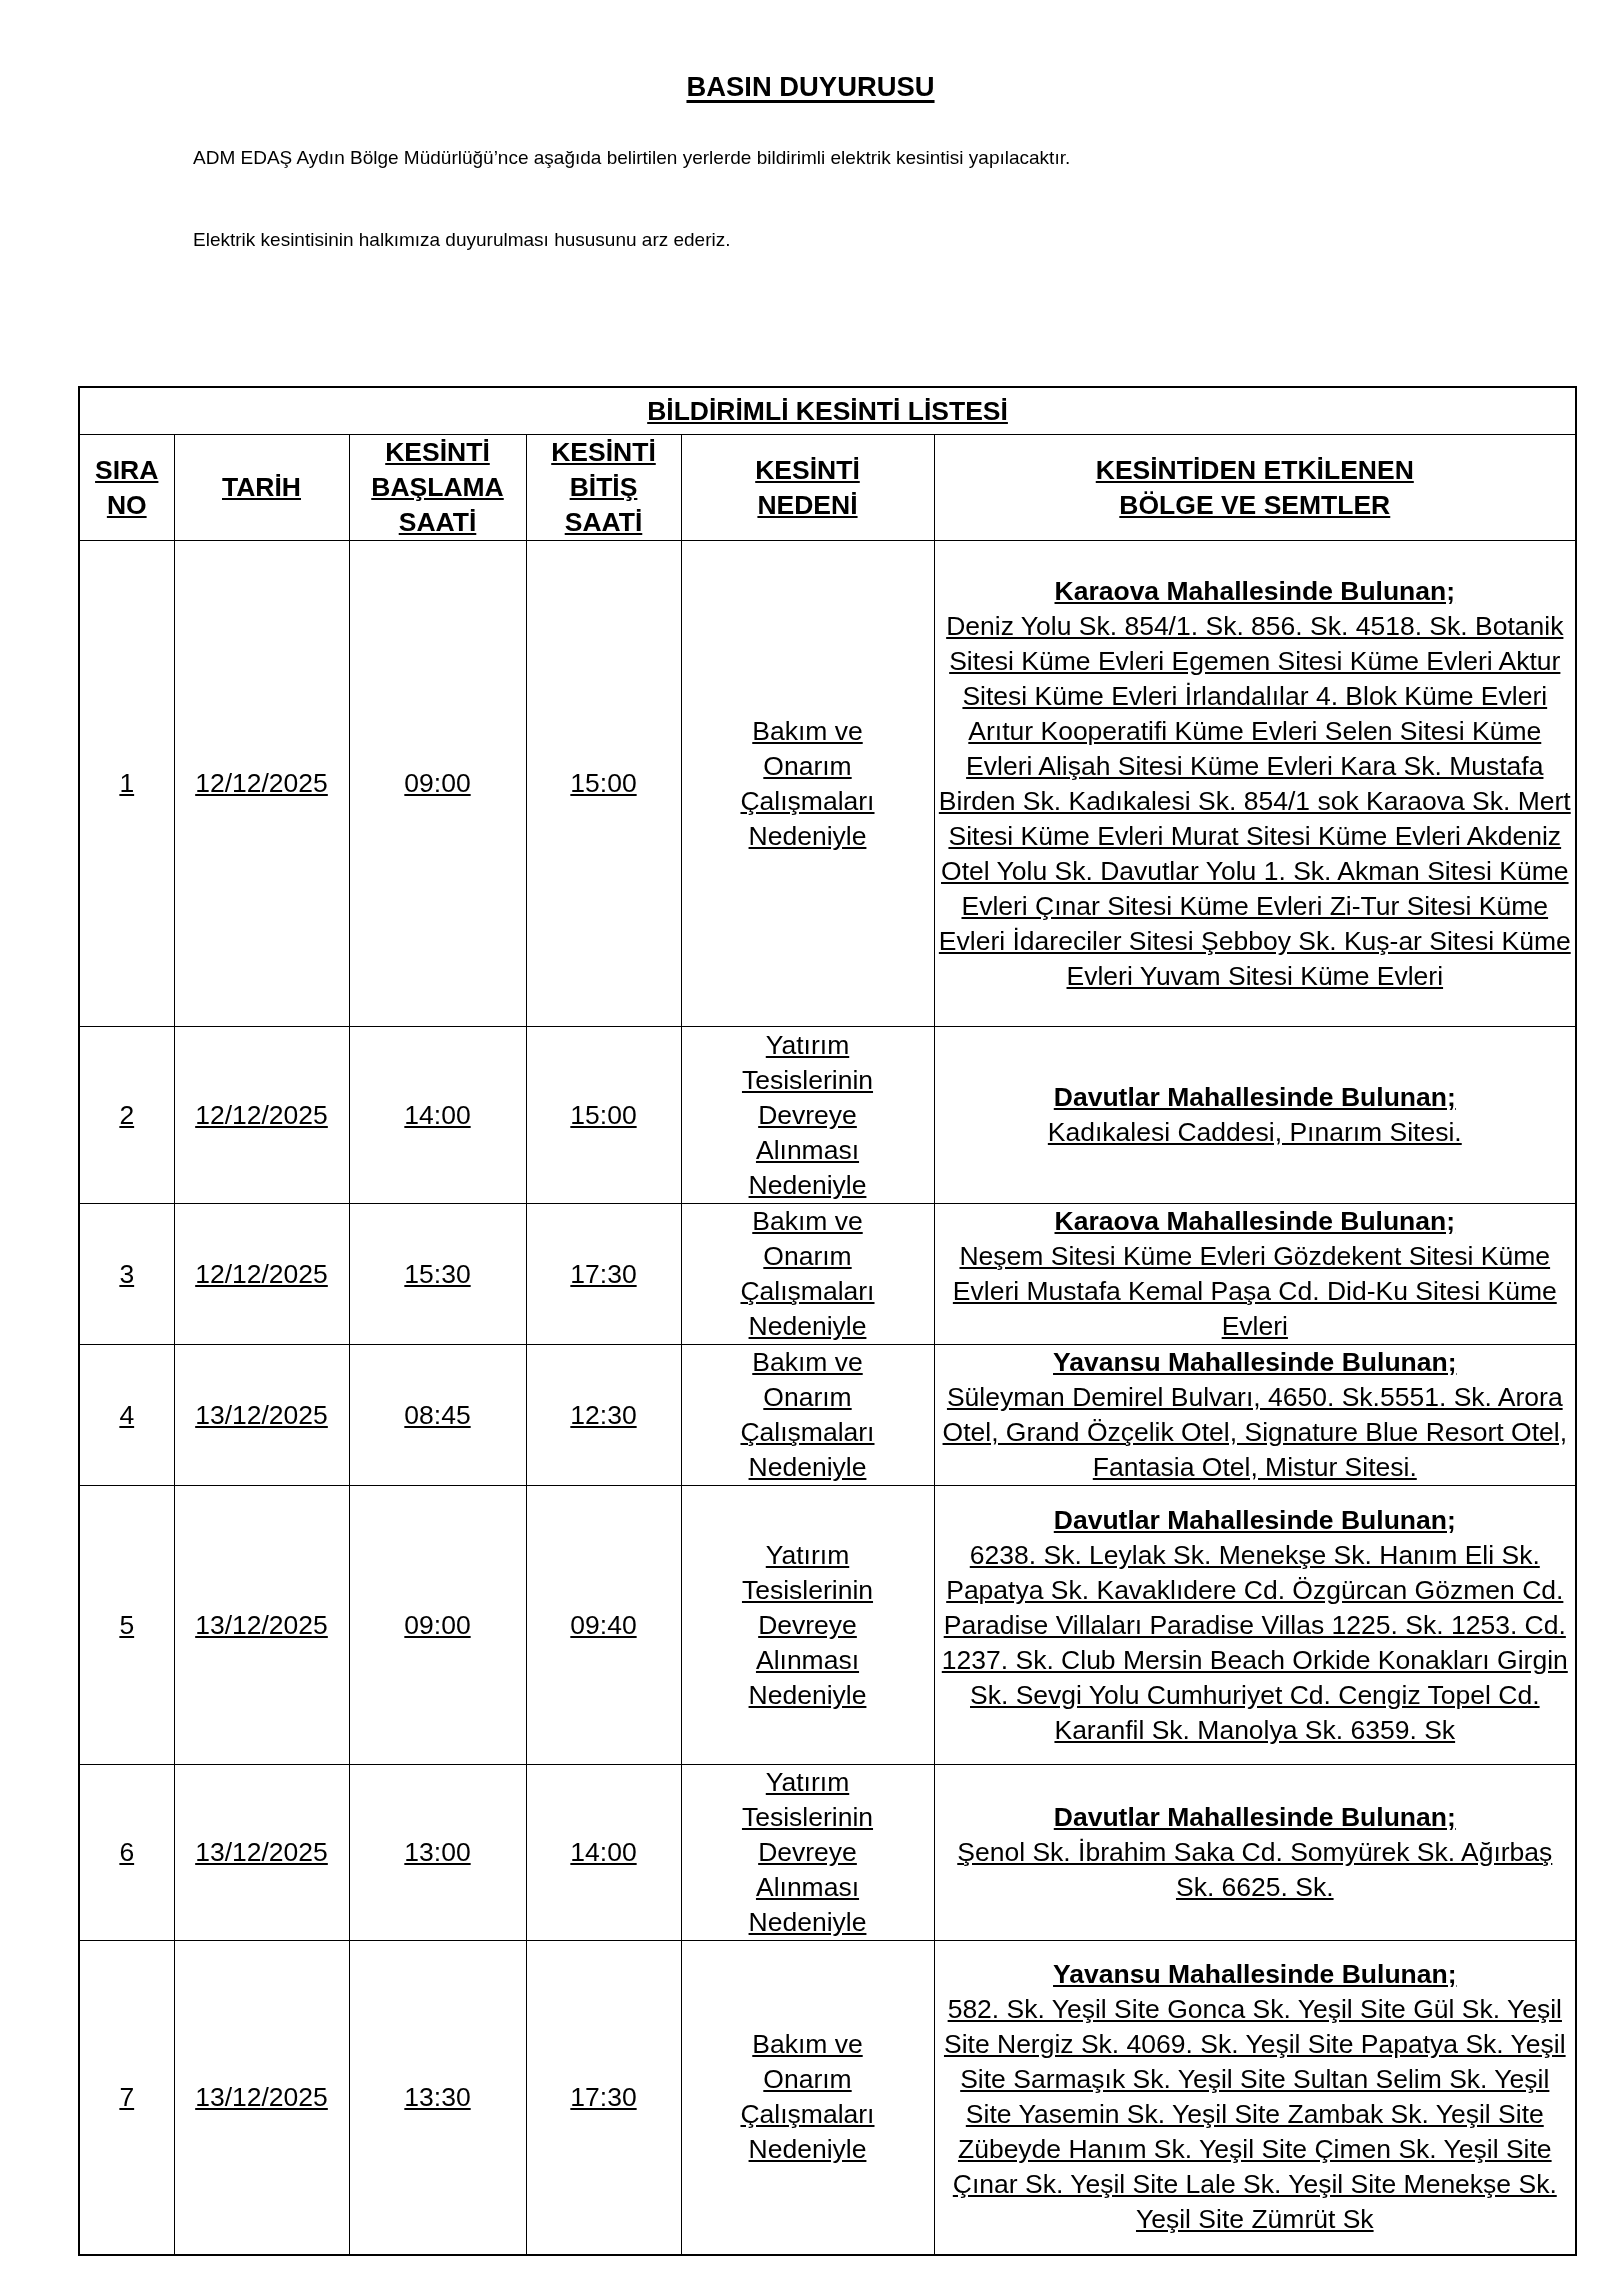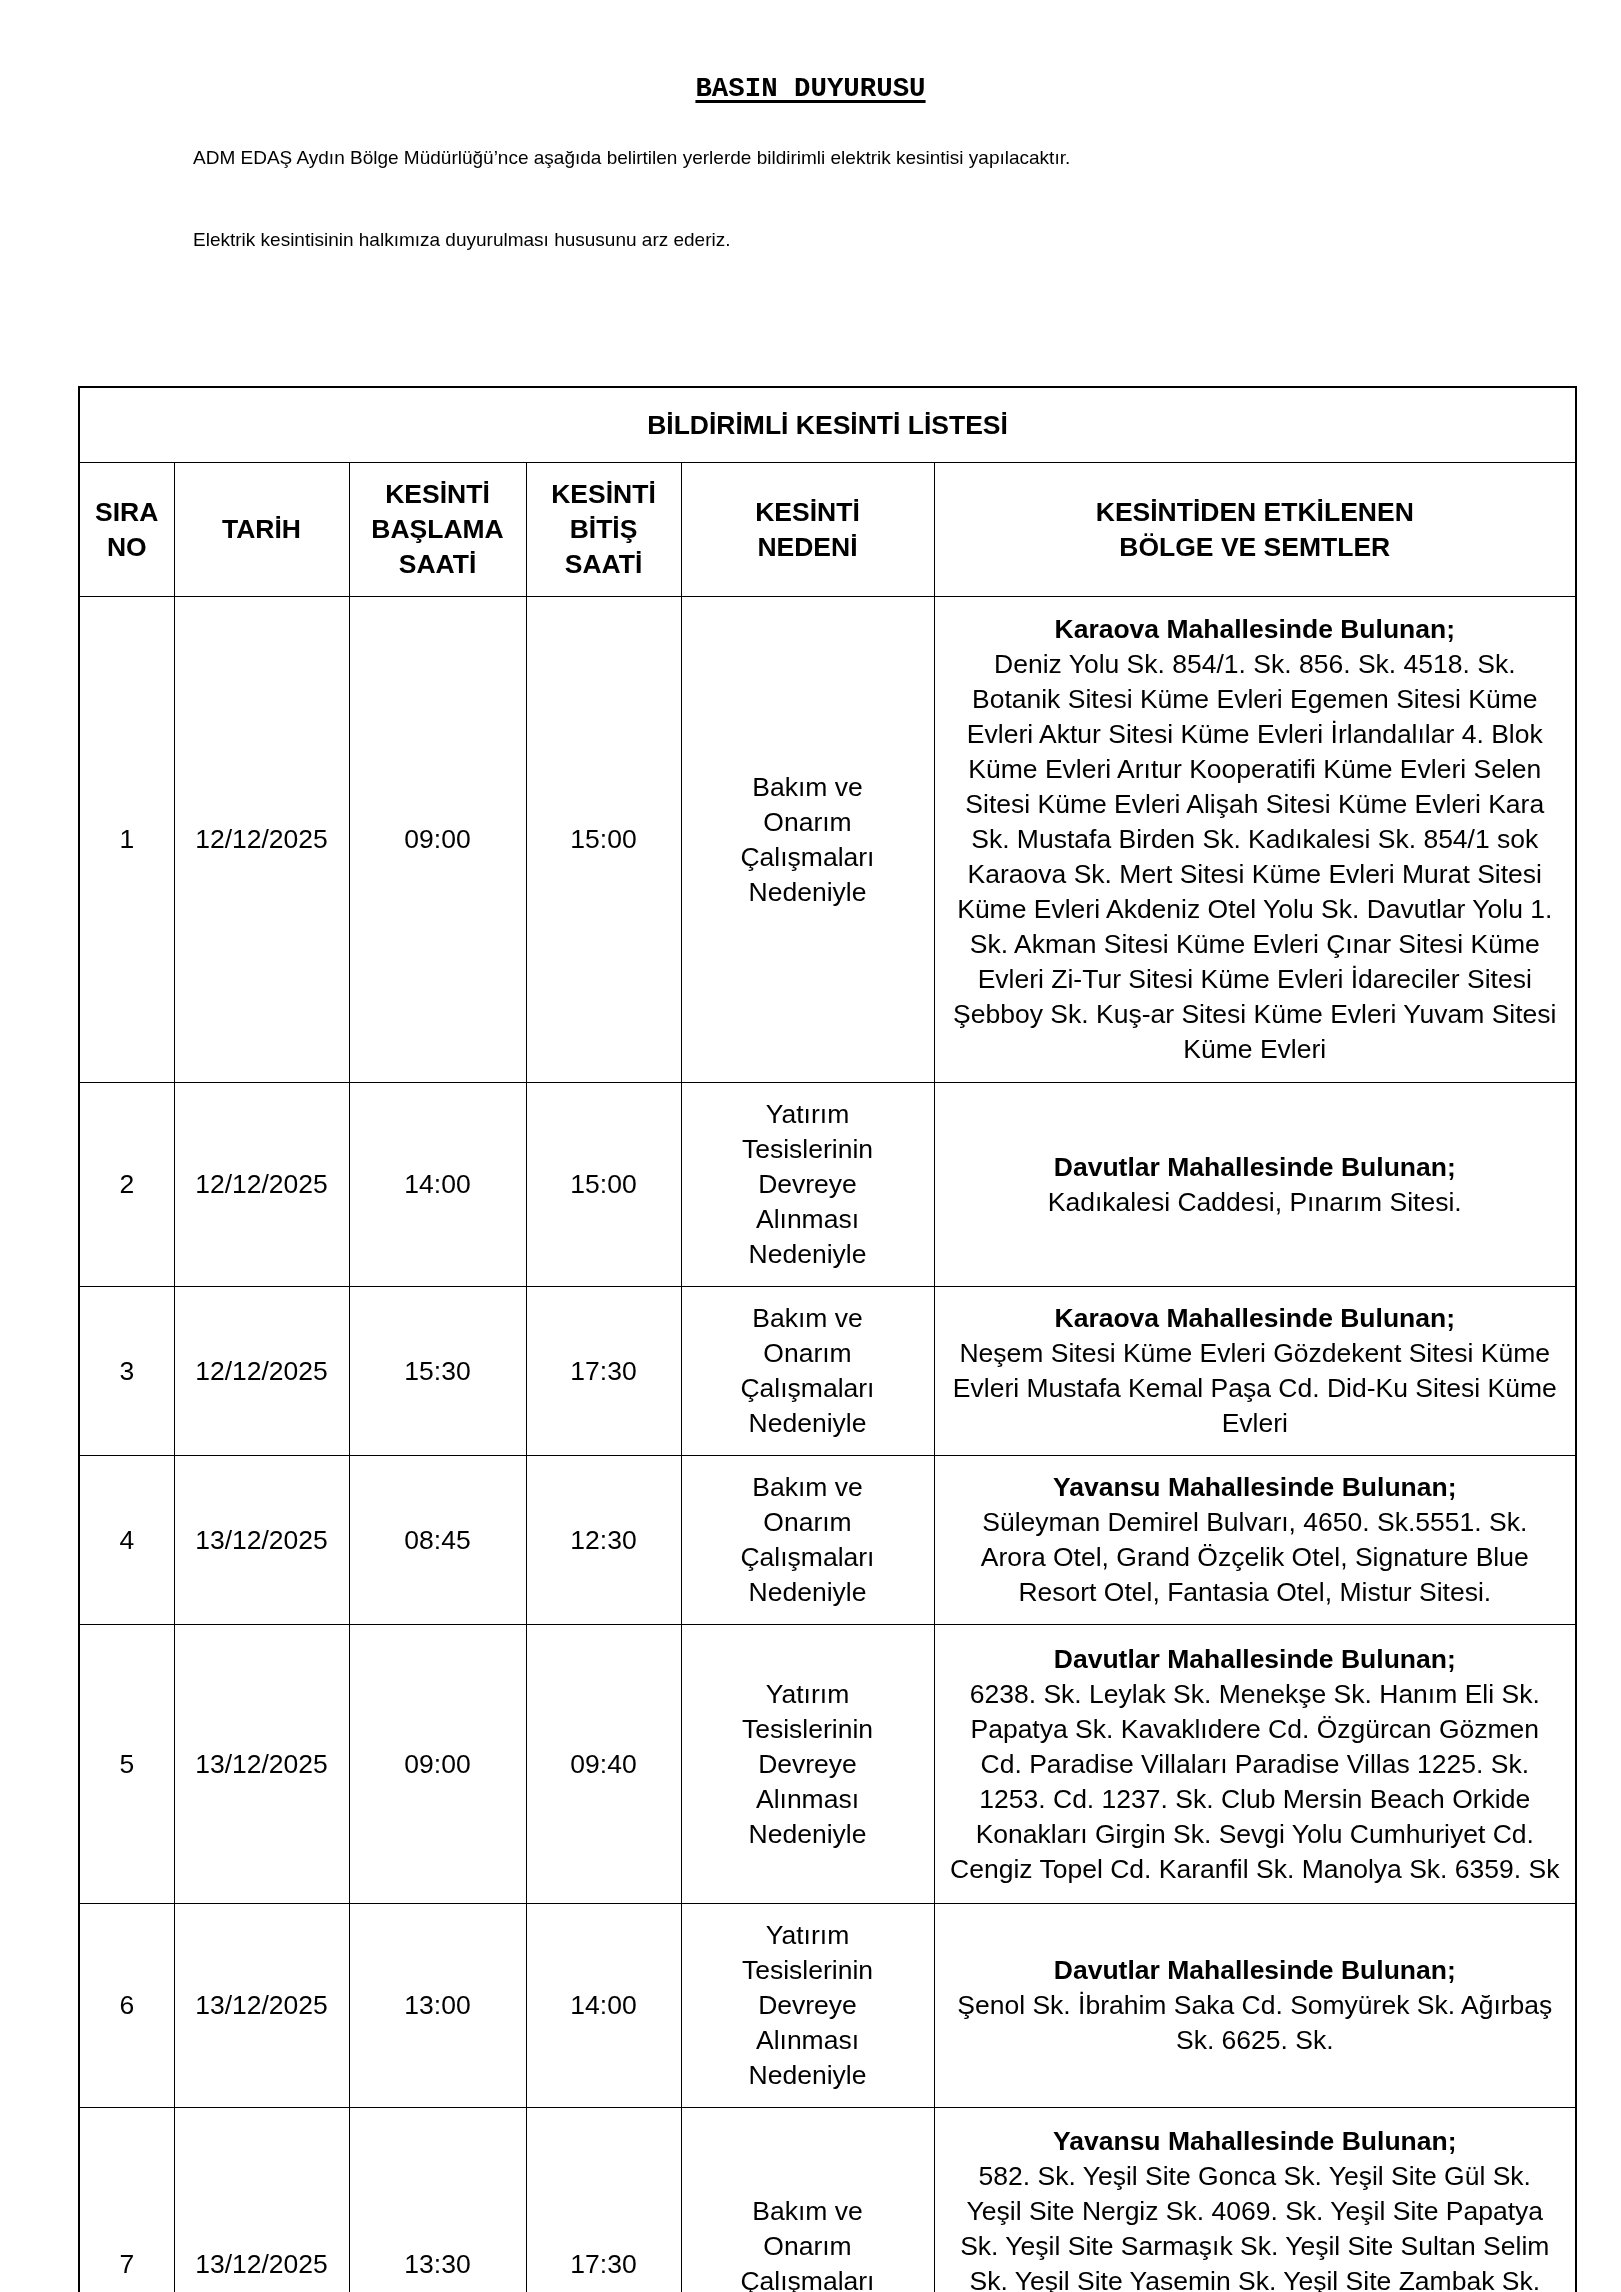--- a/index.html
+++ b/index.html
@@ -4,35 +4,35 @@
 <style>
   html, body { margin: 0; padding: 0; background: #ffffff; }
   body {
     width: 1621px; height: 2293px; position: relative; overflow: hidden;
     font-family: "Liberation Sans", sans-serif; color: #000;
   }
   .title {
     position: absolute; left: 0; width: 1621px; top: 71px;
     text-align: center; font-weight: bold; font-size: 27.4px;
   }
-  .title span { text-decoration: underline; text-decoration-thickness: 2.9px; text-underline-offset: 3.9px; font-family: Liberation Mono, monospace; }
+  .title span { text-decoration: underline; text-decoration-thickness: 2.9px; text-underline-offset: 3.9px; }
   .intro {
     position: absolute; left: 193px; width: 1284px; top: 140px;
     font-size: 19px; line-height: 35px; text-align: justify;
   }
   .intro p { margin: 0; }
   .intro p + p { margin-top: 47px; }
   table.list {
     position: absolute; left: 78px; top: 386px; width: 1498px;
     border-collapse: collapse; border: 2.9px solid #000;
     table-layout: fixed;
   }
   table.list td, table.list th {
-    border: 1.5px solid #000; padding: 14px; vertical-align: middle;
-    font-size: 26.5px; line-height: 35px;
+    border: 1.5px solid #000; padding: 0; vertical-align: middle;
+    font-size: 26.5px; line-height: 35px; text-decoration: underline;
   }
   .caption-row th {
     height: 46px; font-weight: bold; text-align: center; border-bottom: 2.9px solid #000;
   }
   .head-row th { height: 104px; font-weight: bold; text-align: center; line-height: 33px; }
   td.c { text-align: center; }
   td.loc { padding: 0 7.8px 0 8.8px; text-align: center; vertical-align: middle; }
   td.loc .hd { font-weight: bold; display: block; }
   td.loc .bd { display: block; }
   .reason span { display: block; }

